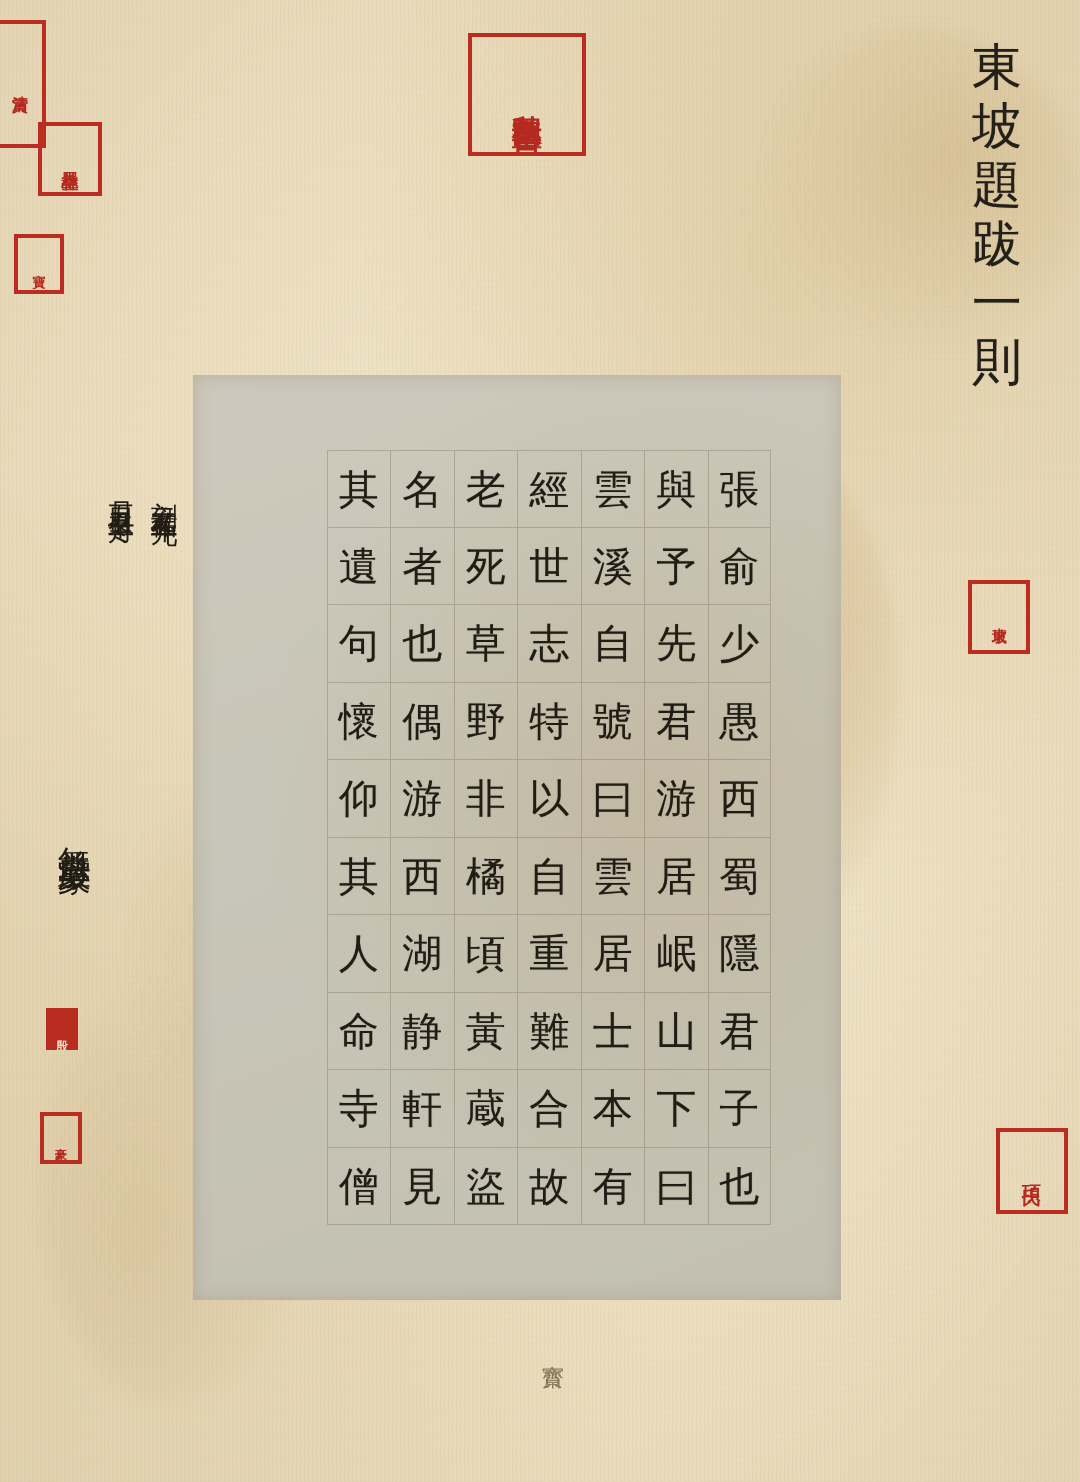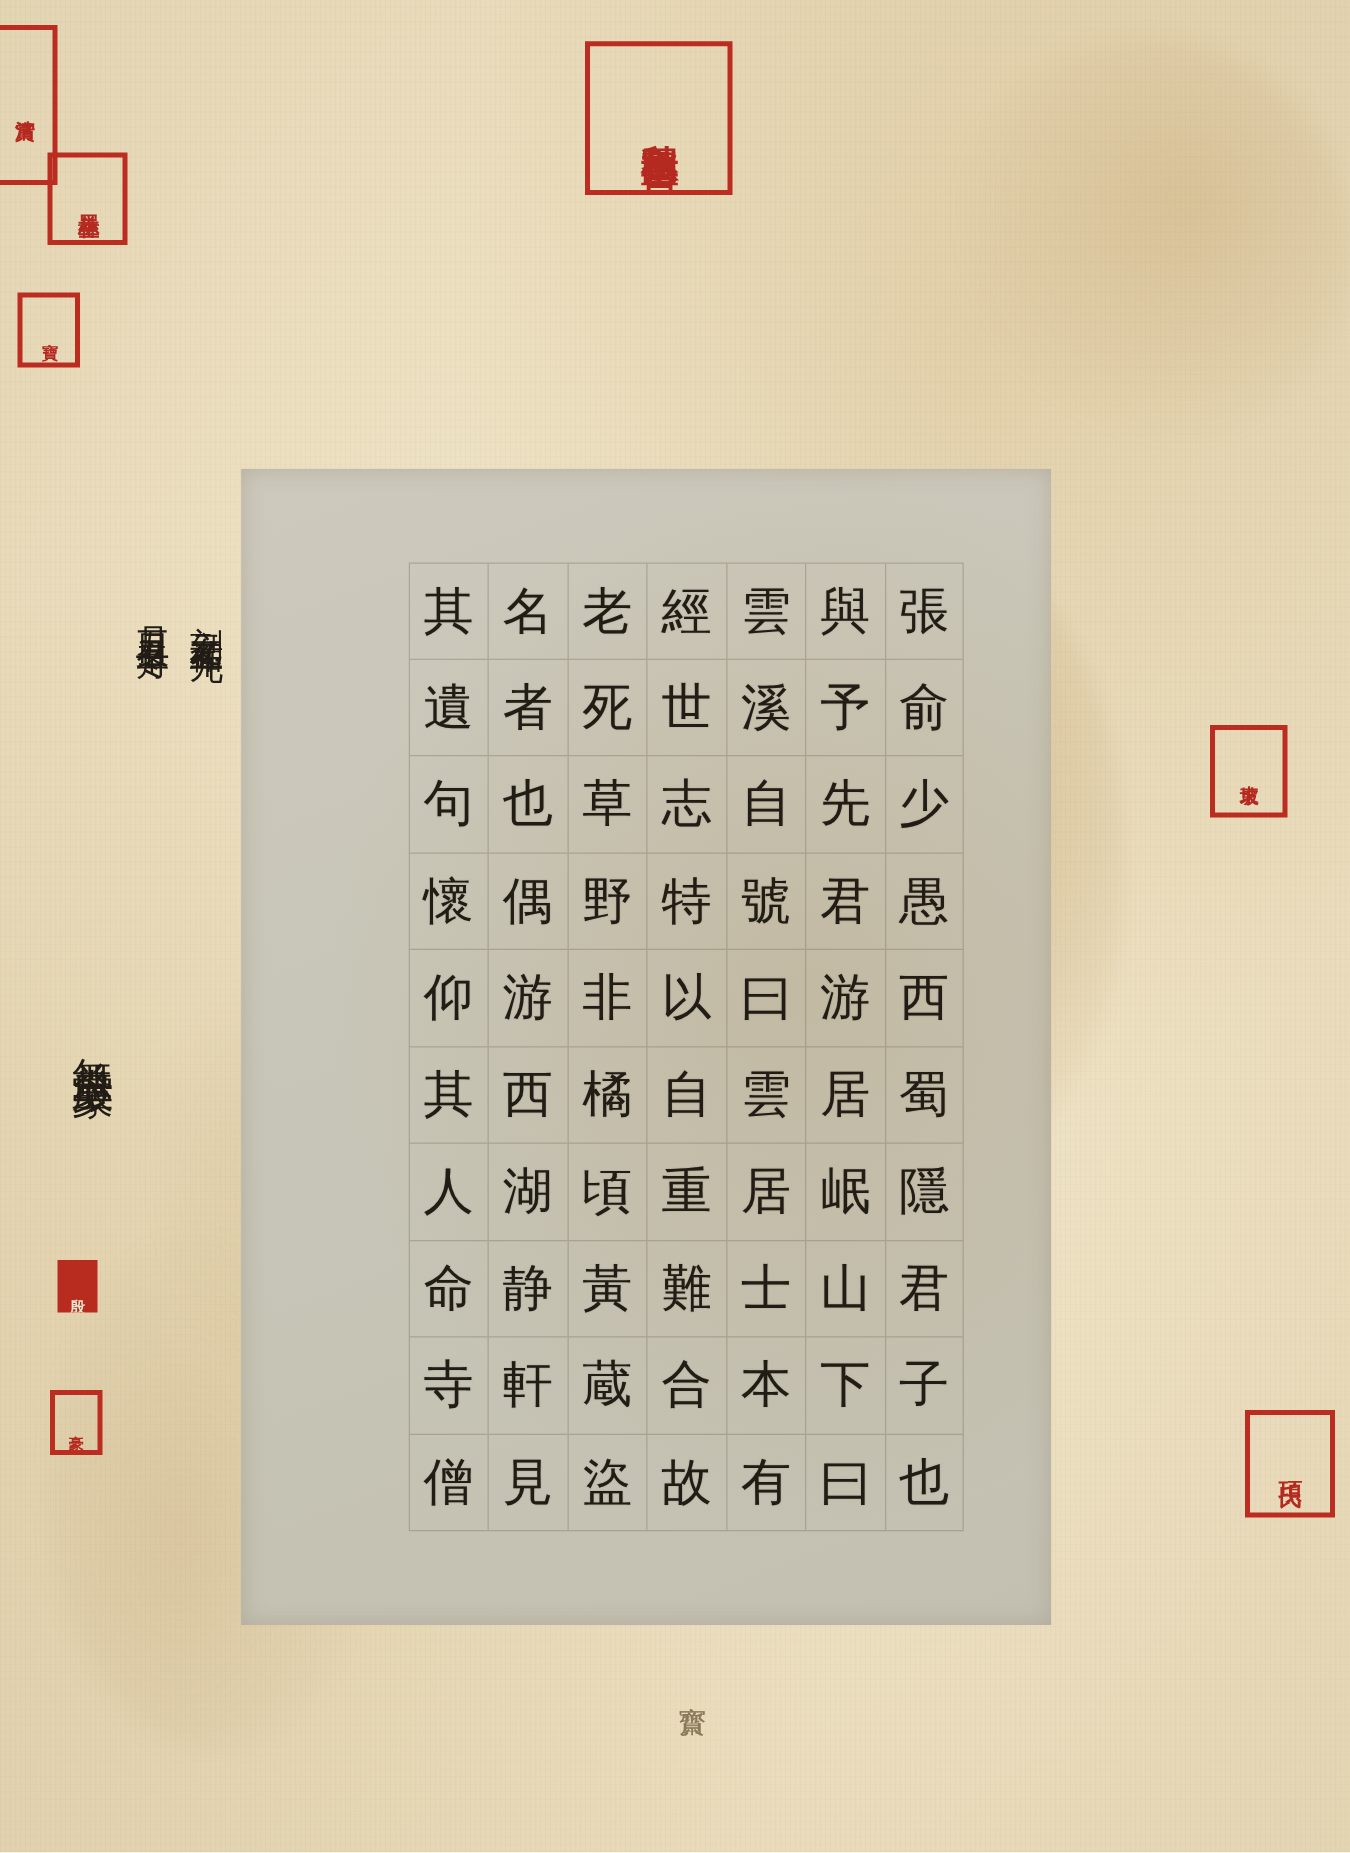--- a/index.html
+++ b/index.html
@@ -240,20 +240,23 @@
   <div class="seal outline seal-br">
     <span class="sl">項氏</span>
   </div>
   <div class="seal filled seal-col1">
     <span class="sl">殷</span>
   </div>
   <div class="seal outline seal-col2">
     <span class="sl">豪</span>
   </div>
 
+  <div class="title-col">
+    <div class="t">東坡題跋一則</div>
+  </div>
 
   <div class="panel">
     <div class="panel-inner">
       <div class="grid" id="grid">
           <div class="col">
             <div class="cell">
               <span class="glyph">張</span>
             </div>
             <div class="cell">
               <span class="glyph">俞</span>

